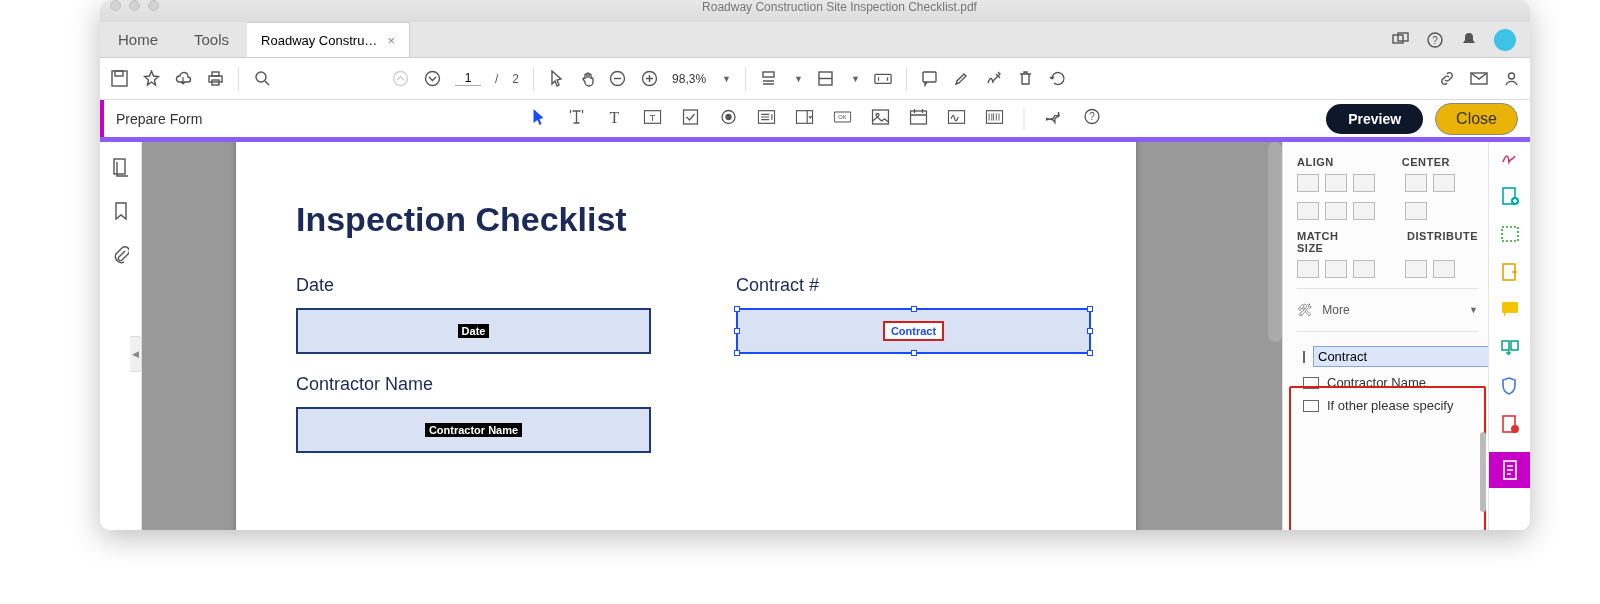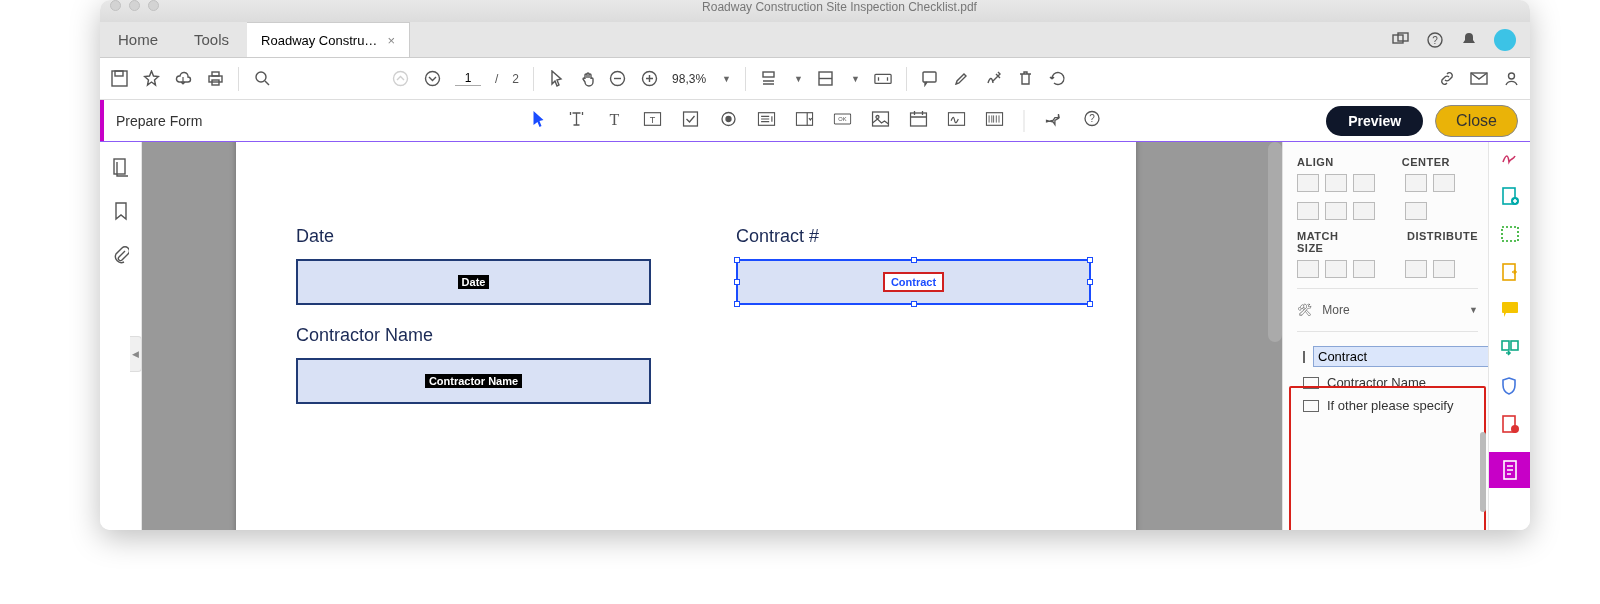--- a/index.html
+++ b/index.html
@@ -24,21 +24,21 @@
 
   
   .toolbar { height: 42px; border-bottom:1px solid #ddd; display:flex; align-items:center; padding:0 10px; gap:10px; }
   .toolbar .sep { width:1px; height:24px; background:#ddd; margin:0 4px; }
   .toolbar .group { display:flex; align-items:center; gap:14px; }
   .pageinput { width:26px; text-align:center; border:none; border-bottom:1px solid #aaa; font-size:12px; }
   .zoomval { font-size:12px; color:#333; }
   .chev { font-size:9px; color:#666; margin-left:2px; }
 
   
-  .formbar { height: 42px; border-bottom:1px solid #8b5cf6; display:flex; align-items:center; padding:0 12px; gap:16px; position:relative; }
+  .formbar { height: 42px; border-bottom:5px solid #8b5cf6; display:flex; align-items:center; padding:0 12px; gap:16px; position:relative; }
   .formbar::before { content:""; position:absolute; left:0; top:0; bottom:0; width:4px; background:#c700c7; }
   .formbar .label { font-size:14px; color:#333; margin-left:4px; }
   .formbar .tools { margin-left:auto; margin-right:auto; display:flex; gap:20px; color:#555; position:absolute; left:50%; transform:translateX(-50%); }
   .formbar .actions { margin-left:auto; display:flex; gap:12px; align-items:center; }
   .btn-primary { background:#0f172a; color:#fff; border:none; border-radius:18px; padding:7px 22px; font-size:14px; font-weight:600; cursor:pointer; }
   .btn-secondary { background:#eab308; color:#333; border:1.5px solid #888; border-radius:18px; padding:6px 20px; font-size:16px; cursor:pointer; }
 
   
   .workspace { flex:1; display:flex; overflow:hidden; }
   .leftrail { width:42px; background:#fff; border-right:1px solid #e5e5e5; display:flex; flex-direction:column; align-items:center; padding-top:16px; gap:26px; color:#555; position:relative; }
@@ -396,20 +396,21 @@
             <path d="M12 6l-6 6a2 2 0 1 0 3 3l6-6a4 4 0 1 0-6-6L3 9a6 6 0 0 0 8 8"></path>
           </svg>
         </span>
       <div class="collapse">◀</div>
     </div>
 
     <div class="canvas">
       <div class="page">
         <div class="logo-placeholder"></div>
         <div class="doc-title">
+          <div>Inspection Checklist</div>
         </div>
         <div class="field-row">
           <div class="field-col">
             <div class="field-label">Date</div>
             <div class="field-box">
               <span class="field-tag">Date</span>
             </div>
           </div>
           <div class="field-col">
             <div class="field-label">Contract #</div>

